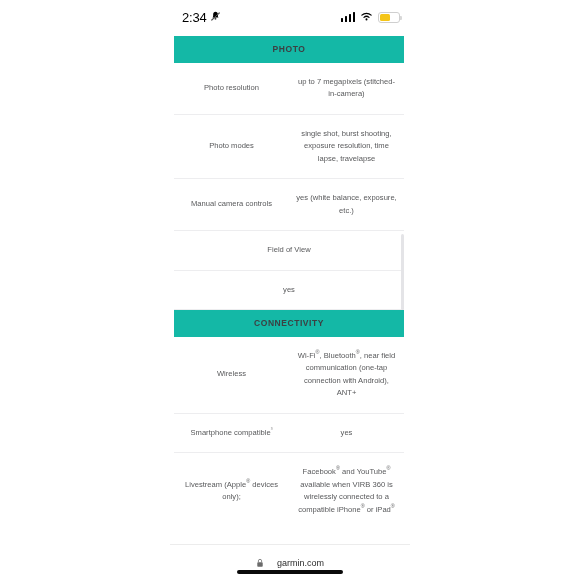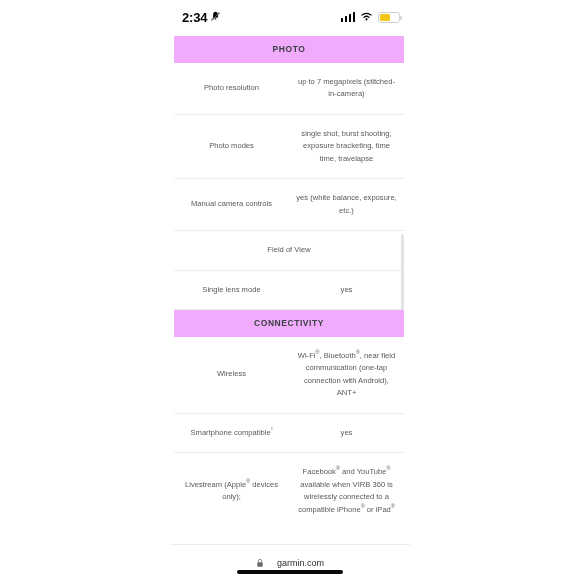--- a/index.html
+++ b/index.html
@@ -31,21 +31,21 @@
     justify-content: space-between;
     padding: 0 10px 0 12px;
   }
   .sb-left {
     display: flex;
     align-items: center;
     gap: 3px;
   }
   .sb-time {
     font-size: 13px;
-    font-weight: bold;
+    font-weight: normal;
     color: #000;
     letter-spacing: -0.2px;
     line-height: 1;
   }
   .bell-icon { display: block; }
   .sb-right {
     display: flex;
     align-items: center;
     gap: 5px;
   }
@@ -96,21 +96,21 @@
   .page {
     position: absolute;
     left: 174px;
     top: 36px;
     width: 230px;
     height: 508px;
     background: #fff;
   }
 
   .section-header {
-    background: #f0abfc;
+    background: #14b8a6;
     text-align: center;
     font-size: 8.5px;
     font-weight: bold;
     letter-spacing: 0.55px;
     color: #3c4043;
     padding: 9px 0 9px;
     line-height: 1;
   }
 
   .spec-row {
@@ -226,31 +226,30 @@
 
   <div class="page">
     <div id="sections-root">
         <div class="section-header">PHOTO</div>
         <div class="spec-row">
           <div class="spec-label">Photo resolution</div>
           <div class="spec-value">up to 7 megapixels (stitched-in-camera)</div>
         </div>
         <div class="spec-row">
           <div class="spec-label">Photo modes</div>
-          <div class="spec-value">single shot, burst shooting, exposure bracketing, time time, travelapse</div>
+          <div class="spec-value">single shot, burst shooting, exposure resolution, time lapse, travelapse</div>
         </div>
         <div class="spec-row">
           <div class="spec-label">Manual camera controls</div>
           <div class="spec-value">yes (white balance, exposure, etc.)</div>
         </div>
         <div class="spec-row">
           <div class="spec-label">Field of View</div>
         </div>
         <div class="spec-row">
-          <div class="spec-label">Single lens mode</div>
           <div class="spec-value">yes</div>
         </div>
         <div class="section-header">CONNECTIVITY</div>
         <div class="spec-row">
           <div class="spec-label">Wireless</div>
           <div class="spec-value">Wi-Fi<sup>®</sup>, Bluetooth<sup>®</sup>, near field communication (one-tap connection with Android), ANT+</div>
         </div>
         <div class="spec-row">
           <div class="spec-label">Smartphone compatible<sup>³</sup></div>
           <div class="spec-value">yes</div>

